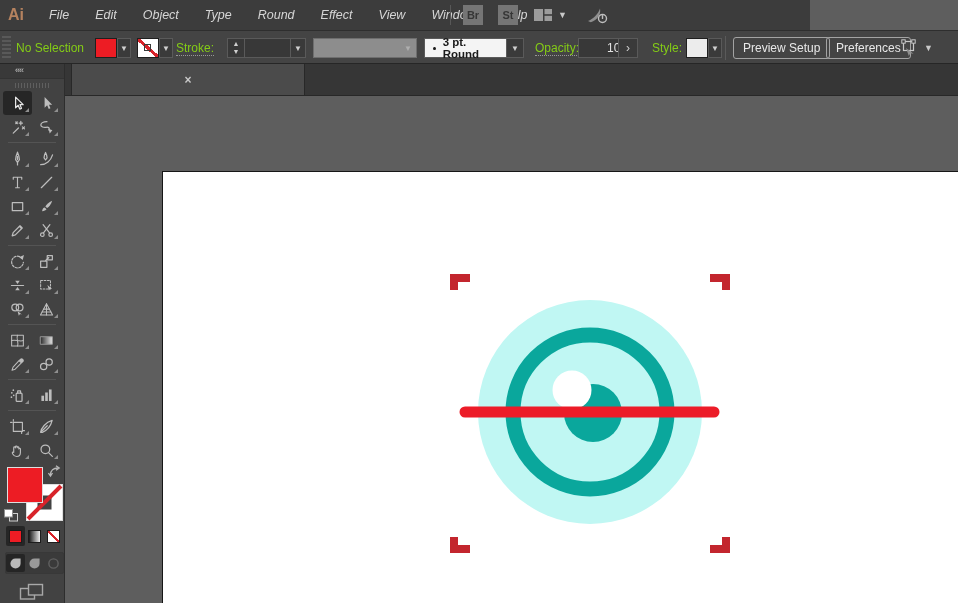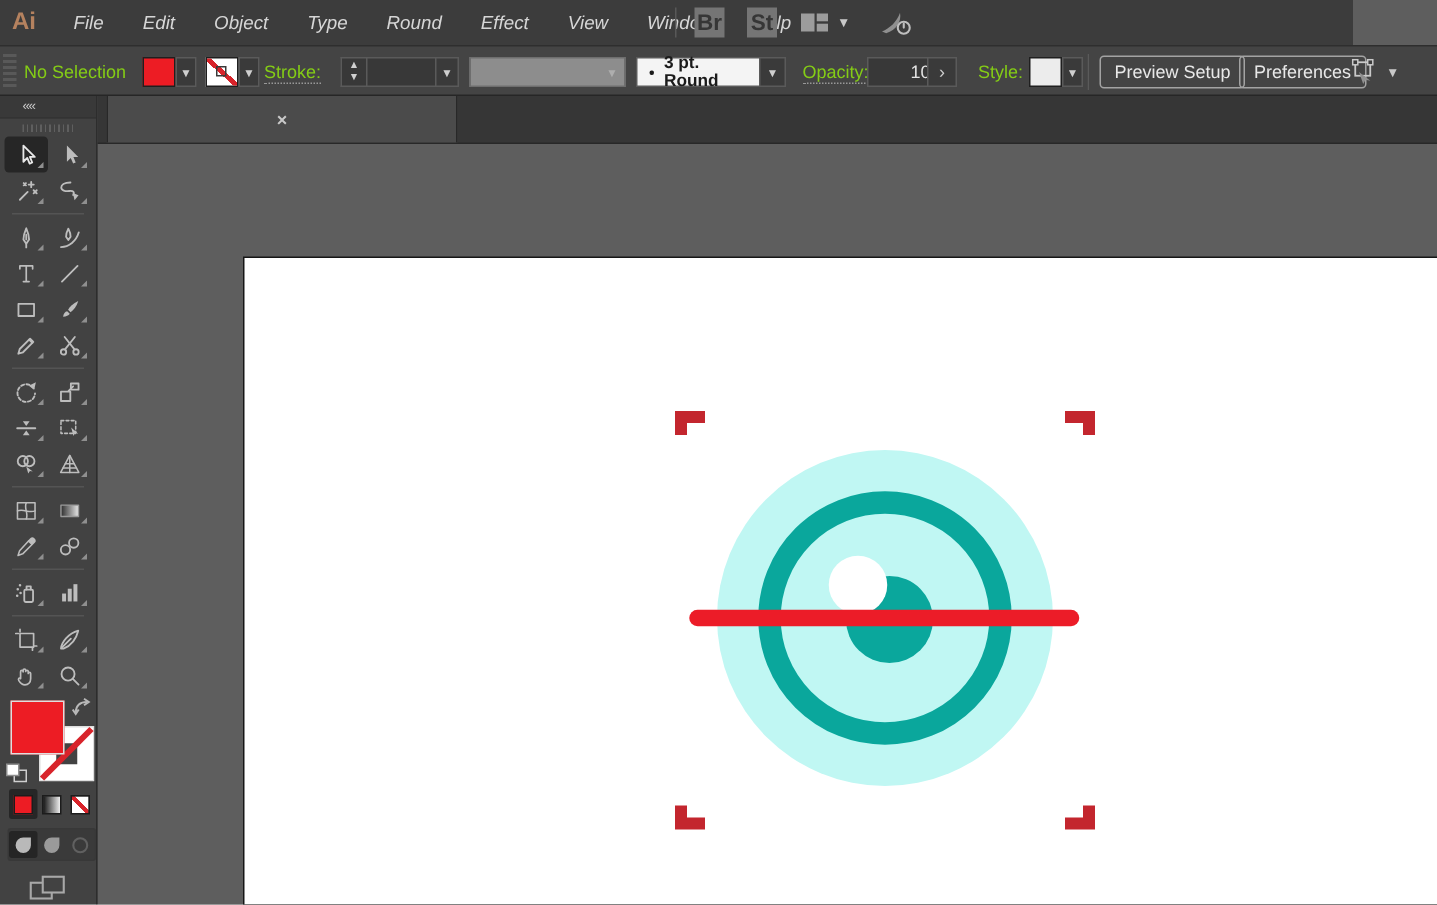--- a/index.html
+++ b/index.html
@@ -1,25 +1,25 @@
 <!DOCTYPE html>
 <html><head>
 <meta charset="utf-8">
 <style>
   html,body{margin:0;padding:0;}
   body{width:958px;height:603px;overflow:hidden;position:relative;background:#5e5e5e;
        font-family:"Liberation Sans",sans-serif;color:#d8d8d8;-webkit-font-smoothing:antialiased;}
   
-  .menubar{position:absolute;left:0;top:0;width:902px;height:30px;background:#3c3c3c;display:flex;align-items:center;z-index:5;}
+  .menubar{position:absolute;left:0;top:0;width:810px;height:30px;background:#3c3c3c;display:flex;align-items:center;z-index:5;}
   .logo{color:#b5825f;font-weight:bold;font-size:16px;margin:0 12px 0 8px;}
   .menus{display:flex;font-style:italic;}
   .menu-item{font-size:12.5px;color:#d6d6d6;padding:0 13px;line-height:30px;cursor:default;white-space:nowrap;}
   .menubar-right{position:absolute;left:450px;top:0;height:30px;display:flex;align-items:center;}
   .mb-sep{width:1px;height:20px;background:#585858;margin-right:12px;}
-  .mbtn{width:20px;height:20px;background:#757575;color:#363636;font-size:15px;font-weight:bold;
+  .mbtn{width:20px;height:20px;background:#757575;color:#363636;font-size:11px;font-weight:bold;
         display:flex;align-items:center;justify-content:center;border-radius:0;margin-right:15px;}
   .chev{font-size:9px;color:#c9c9c9;line-height:1;}
   .mb-icon{display:flex;align-items:center;margin-right:10px;gap:5px;}
   
   .controlbar{position:absolute;left:0;top:30px;width:958px;height:34px;background:#444444;
               border-top:1px solid #2e2e2e;border-bottom:1px solid #262626;box-sizing:border-box;z-index:5;}
   .controlbar *{box-sizing:border-box;}
   .cb{position:absolute;}
   .cgrip{left:2px;top:5px;width:9px;height:22px;
          background:repeating-linear-gradient(to bottom,#595959 0 2px,transparent 2px 4px);}

